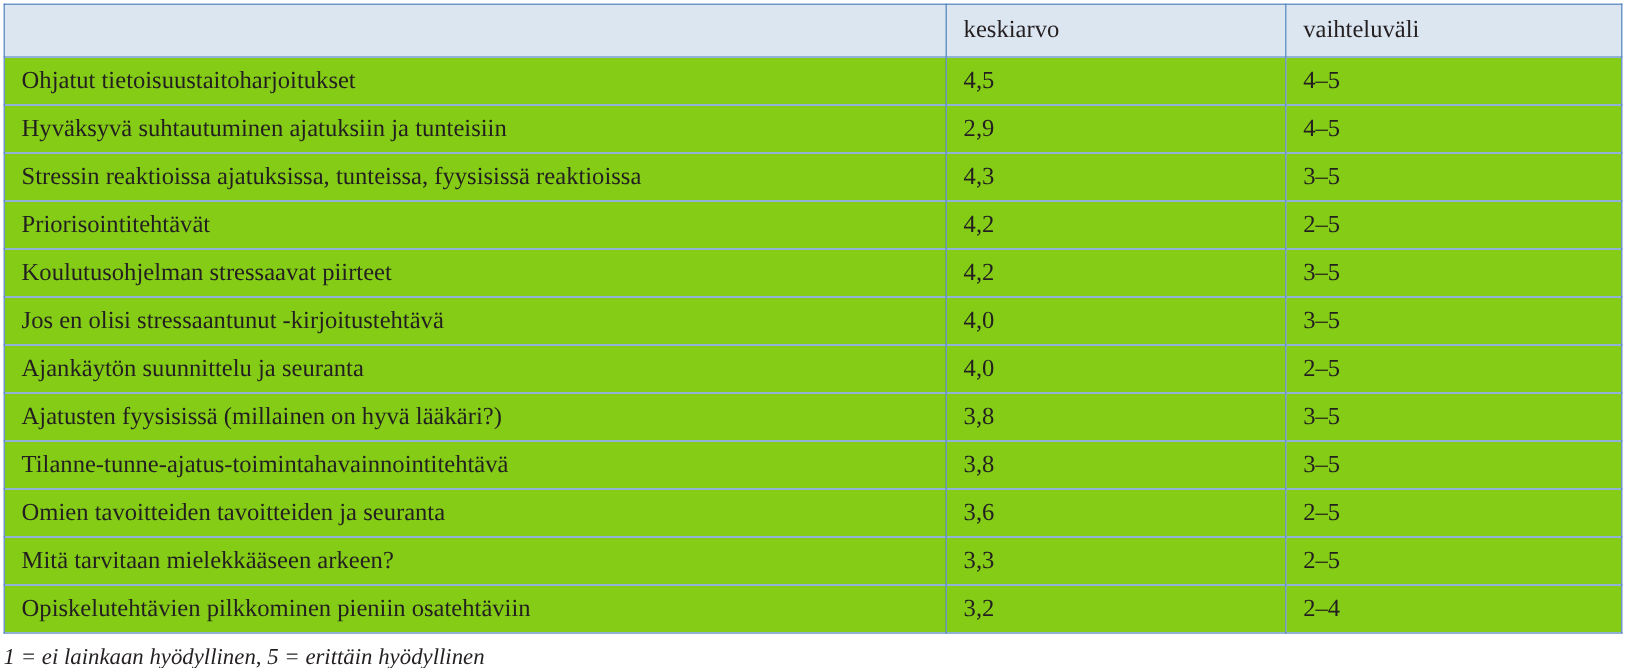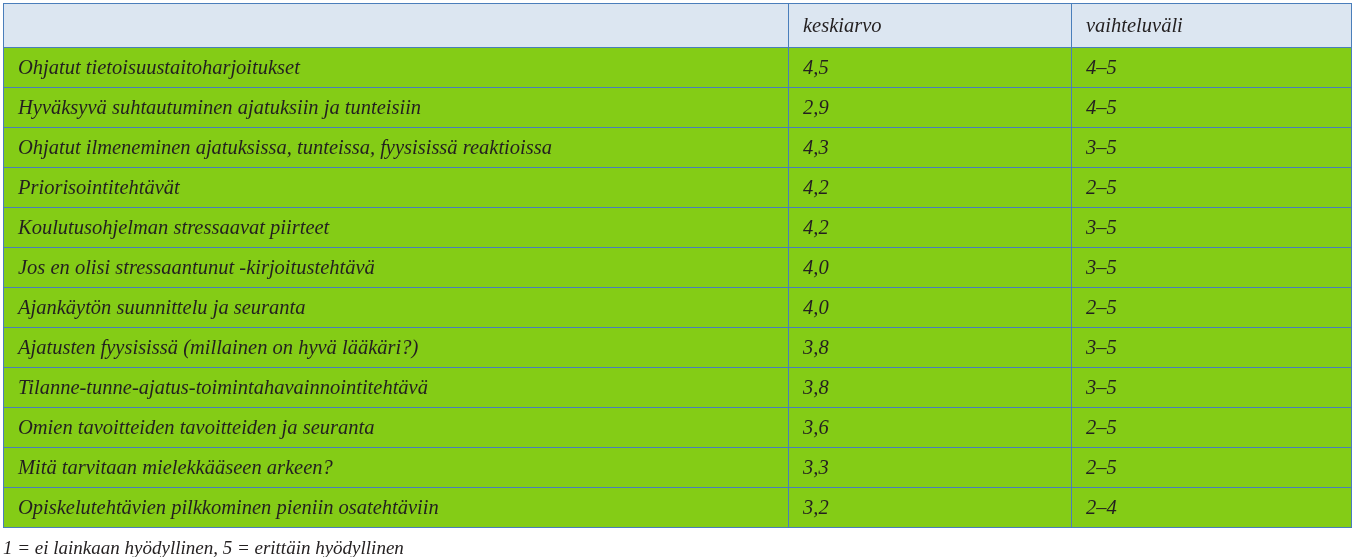--- a/index.html
+++ b/index.html
@@ -35,21 +35,20 @@
     border: 1px solid #4a7ebb;
     padding: 0 14px;
     height: 39px;
     vertical-align: middle;
     font-size: 20.5px;
     line-height: 1.15;
     text-align: left;
     font-weight: normal;
     white-space: nowrap;
     overflow: hidden;
-    font-style: italic;
   }
   table.ratings thead th {
     background: #dce6f1;
     height: 43px;
     font-size: 20.5px;
   }
   table.ratings thead th.blank {
     background: #dce6f1;
   }
   table.ratings tbody td {
@@ -86,21 +85,21 @@
         <td>Ohjatut tietoisuustaitoharjoitukset</td>
         <td>4,5</td>
         <td>4–5</td>
       </tr>
       <tr>
         <td>Hyväksyvä suhtautuminen ajatuksiin ja tunteisiin</td>
         <td>2,9</td>
         <td>4–5</td>
       </tr>
       <tr>
-        <td>Ohjatut ilmeneminen ajatuksissa, tunteissa, fyysisissä reaktioissa</td>
+        <td>Stressin reaktioissa ajatuksissa, tunteissa, fyysisissä reaktioissa</td>
         <td>4,3</td>
         <td>3–5</td>
       </tr>
       <tr>
         <td>Priorisointitehtävät</td>
         <td>4,2</td>
         <td>2–5</td>
       </tr>
       <tr>
         <td>Koulutusohjelman stressaavat piirteet</td>

